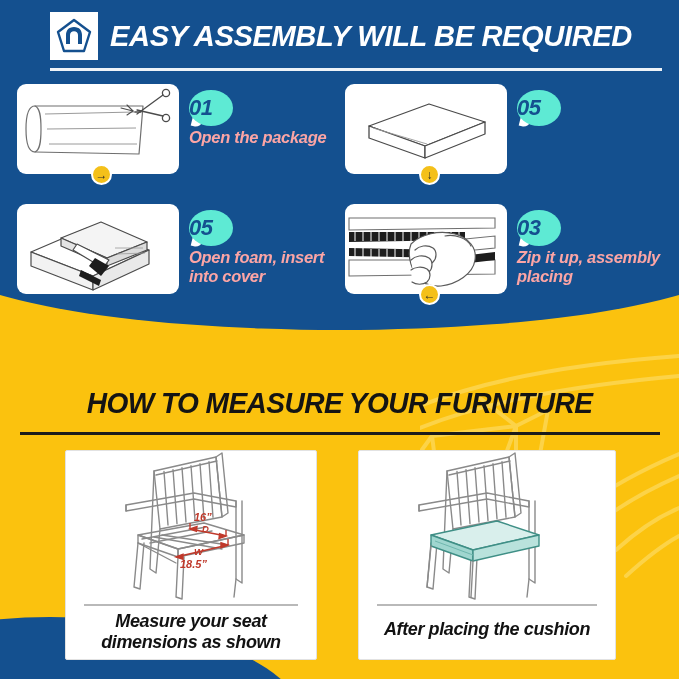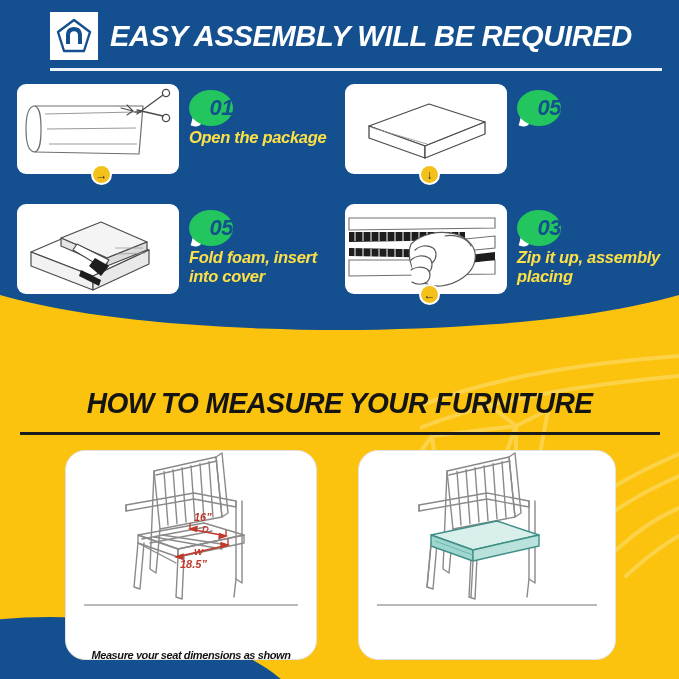--- a/index.html
+++ b/index.html
@@ -65,37 +65,37 @@
   .ab1{left:74px;top:80px;}
   .ab2{left:74px;top:80px;}
   .ab4{left:74px;top:80px;}
 
   .num-bubble{
     position:absolute;left:172px;top:6px;
     width:44px;height:36px;
   }
   .num-bubble .circ{
     position:absolute;left:0;top:0;width:44px;height:36px;border-radius:50%;
-    background:#22c55e;
-    display:flex;align-items:center;justify-content:flex-end;
+    background:#5eead4;
+    display:flex;align-items:center;justify-content:flex-start;
   }
   .num-bubble .circ span{
     color:#14508f;font-size:22px;font-weight:bold;font-style:italic;
     letter-spacing:-0.5px;line-height:1;
   }
   .num-bubble .tail{
     position:absolute;left:3px;top:25px;width:11px;height:12px;
     background:#ffffff;
     border-radius:0 0 70% 0;
     transform:rotate(14deg);
   }
 
   .step-label{
     position:absolute;left:172px;top:44px;width:150px;
-    color:#fde047;font-size:16.5px;font-weight:bold;font-style:italic;
+    color:#fca5a5;font-size:16.5px;font-weight:bold;font-style:italic;
     line-height:19px;letter-spacing:-0.3px;
   }
   .step.s2 .step-label,.step.s4 .step-label{width:160px;}
 
   
   .yellow-sec{position:absolute;left:0;top:300px;width:679px;height:379px;z-index:0;}
   .swirl{position:absolute;left:420px;top:50px;width:259px;height:300px;z-index:1;opacity:.75;}
 
   .measure-title{
     position:absolute;left:0;top:386px;width:679px;
@@ -110,34 +110,34 @@
 
   
   .bottom-blob{
     position:absolute;left:-210px;top:617px;width:520px;height:230px;
     background:#14508f;border-radius:50%;z-index:1;
   }
 
   
   .mcard{
     position:absolute;top:450px;
-    background:#ffffff;border-radius:20px;
+    background:#ffffff;border-radius:2px;
     border:1px solid #e2e2e2;
     z-index:4;overflow:hidden;
   }
   .mcard.left{left:65px;width:250px;height:208px;}
   .mcard.right{left:358px;width:256px;height:208px;}
   .mcard .art{position:absolute;left:0;top:0;width:100%;height:152px;}
   .mcard .art svg{display:block;margin:0 auto;}
   .mcard .sep{position:absolute;left:18px;top:153px;right:18px;height:2px;background:#b9b9b9;}
   .mcard .cap{
     position:absolute;left:10px;right:10px;top:160px;
     text-align:center;color:#121212;
-    font-size:11px;font-weight:bold;font-style:italic;
-    line-height:21px;letter-spacing:-0.4px;margin-top:34px;
+    font-size:18px;font-weight:bold;font-style:italic;
+    line-height:21px;letter-spacing:-0.4px;
   }
   .mcard.right .cap{top:168px;}
 </style>
 </head>
 <body>
 
 <div id="root">
 
   <div class="yellow-sec">
     <svg class="swirl" viewBox="0 0 259 300">
@@ -253,20 +253,21 @@
           <path d="M104 99 L170 84 L170 95 L104 110 Z" fill="#b9e2dc" stroke="#3f8f86" stroke-width="1.4" stroke-linejoin="round"></path>
           <path d="M66 90 L104 104" fill="none" stroke="#6fb7ae" stroke-width="1"></path>
         </g>
         <g fill="none" stroke="#8a8a8a" stroke-width="1.4" stroke-linecap="round">
           <path d="M104 110 L102 146"></path>
           <path d="M62 95 L58 136"></path>
         </g>
       </svg>
     </div>
     <div class="sep"></div>
+    <div class="cap">After placing the cushion</div>
   </div>
 
   <div class="blue-panel">
     <div class="blue-inner">
 
       <div class="hdr">
         <div class="hdr-icon">
           <svg width="38" height="38" viewBox="0 0 38 38">
             <path d="M19 3 L35 15 L29 34 L9 34 L3 15 Z" fill="none" stroke="#14508f" stroke-width="2.4" stroke-linejoin="round"></path>
             <path d="M19 10 C13.6 10 11 13.6 11 18 L11 27 L15 27 L15 18 C15 15.8 16.6 14.2 19 14.2 C21.4 14.2 23 15.8 23 18 L23 27 L27 27 L27 18 C27 13.6 24.4 10 19 10 Z" fill="#14508f"></path>
@@ -362,21 +363,21 @@
                 <path d="M100 50 L128 49"></path>
               </g>
             </svg>
           </div>
           <div class="num-bubble">
             <div class="tail"></div>
             <div class="circ">
                 <span>05</span>
               </div>
           </div>
-          <div class="step-label">Fold foam, insert into cover</div>
+          <div class="step-label">Open foam, insert into cover</div>
         </div>
 
         <div class="step s4">
           <div class="pic">
             <svg viewBox="0 0 162 90">
 
               <g stroke="#6f6f6f" stroke-width="1.1" fill="#ffffff">
                 <path d="M4 14 L150 14 L150 24 L4 26 Z"></path>
                 <path d="M4 56 L150 56 L150 70 L4 72 Z"></path>
               </g>

